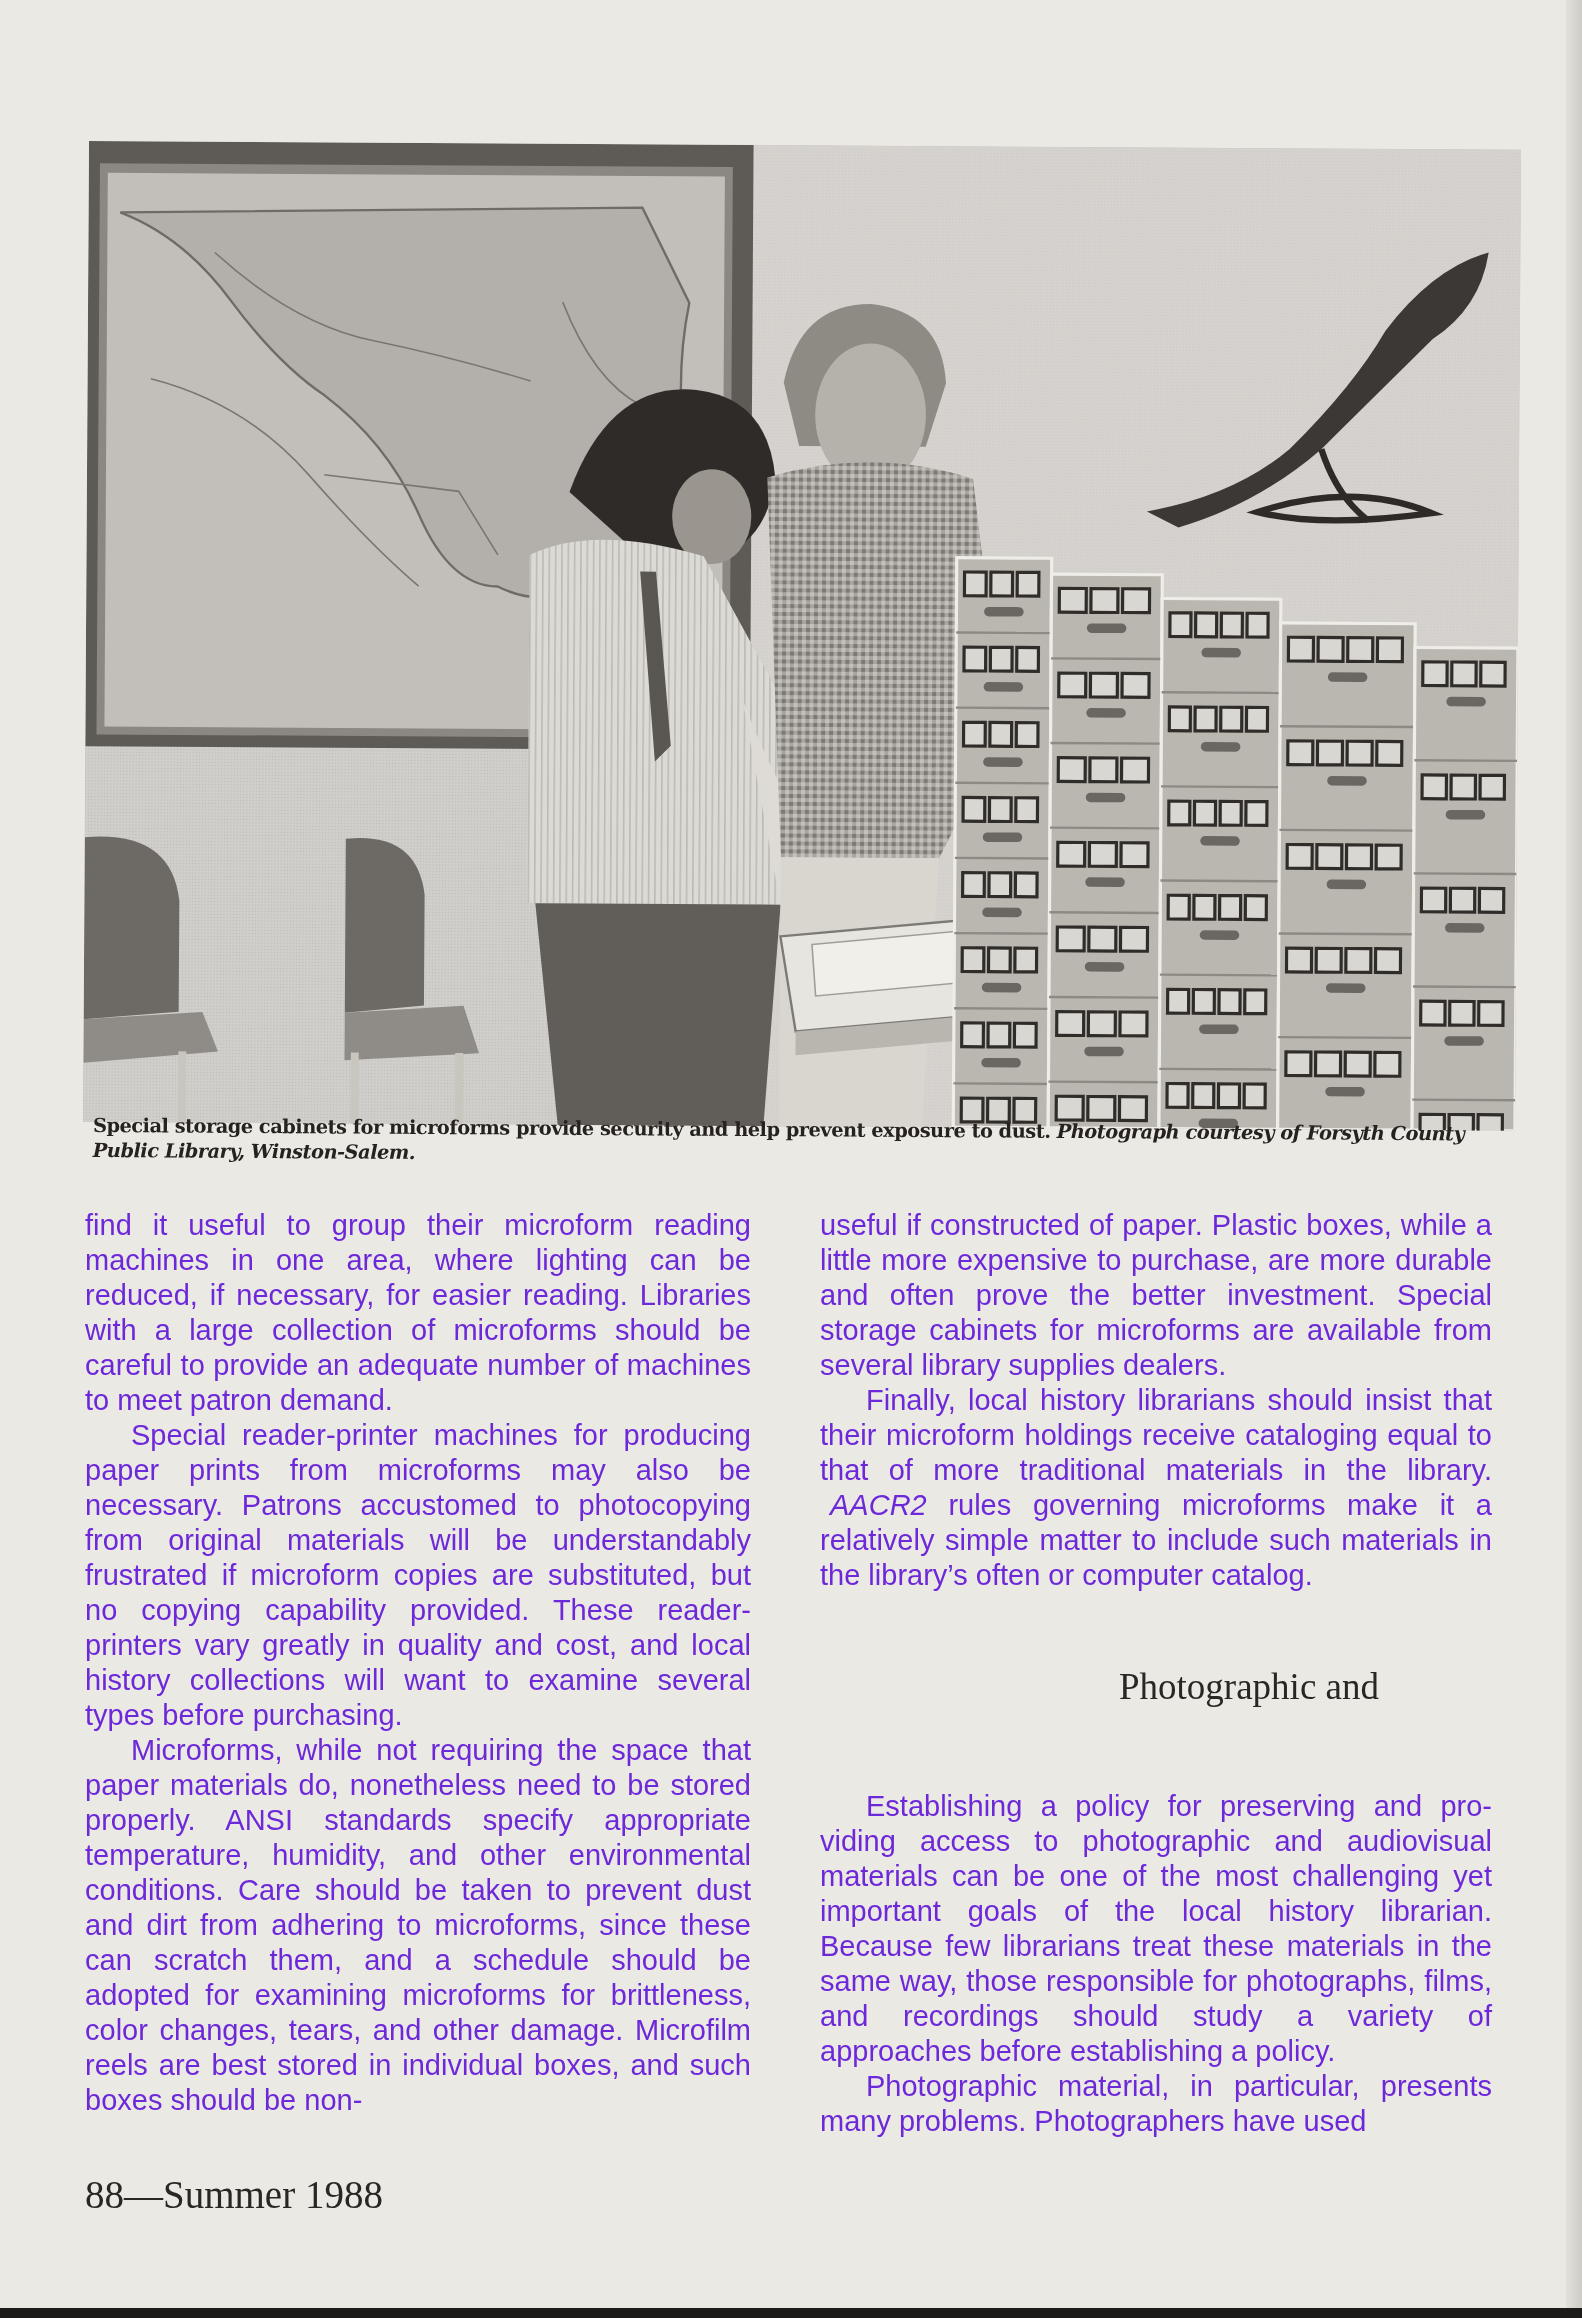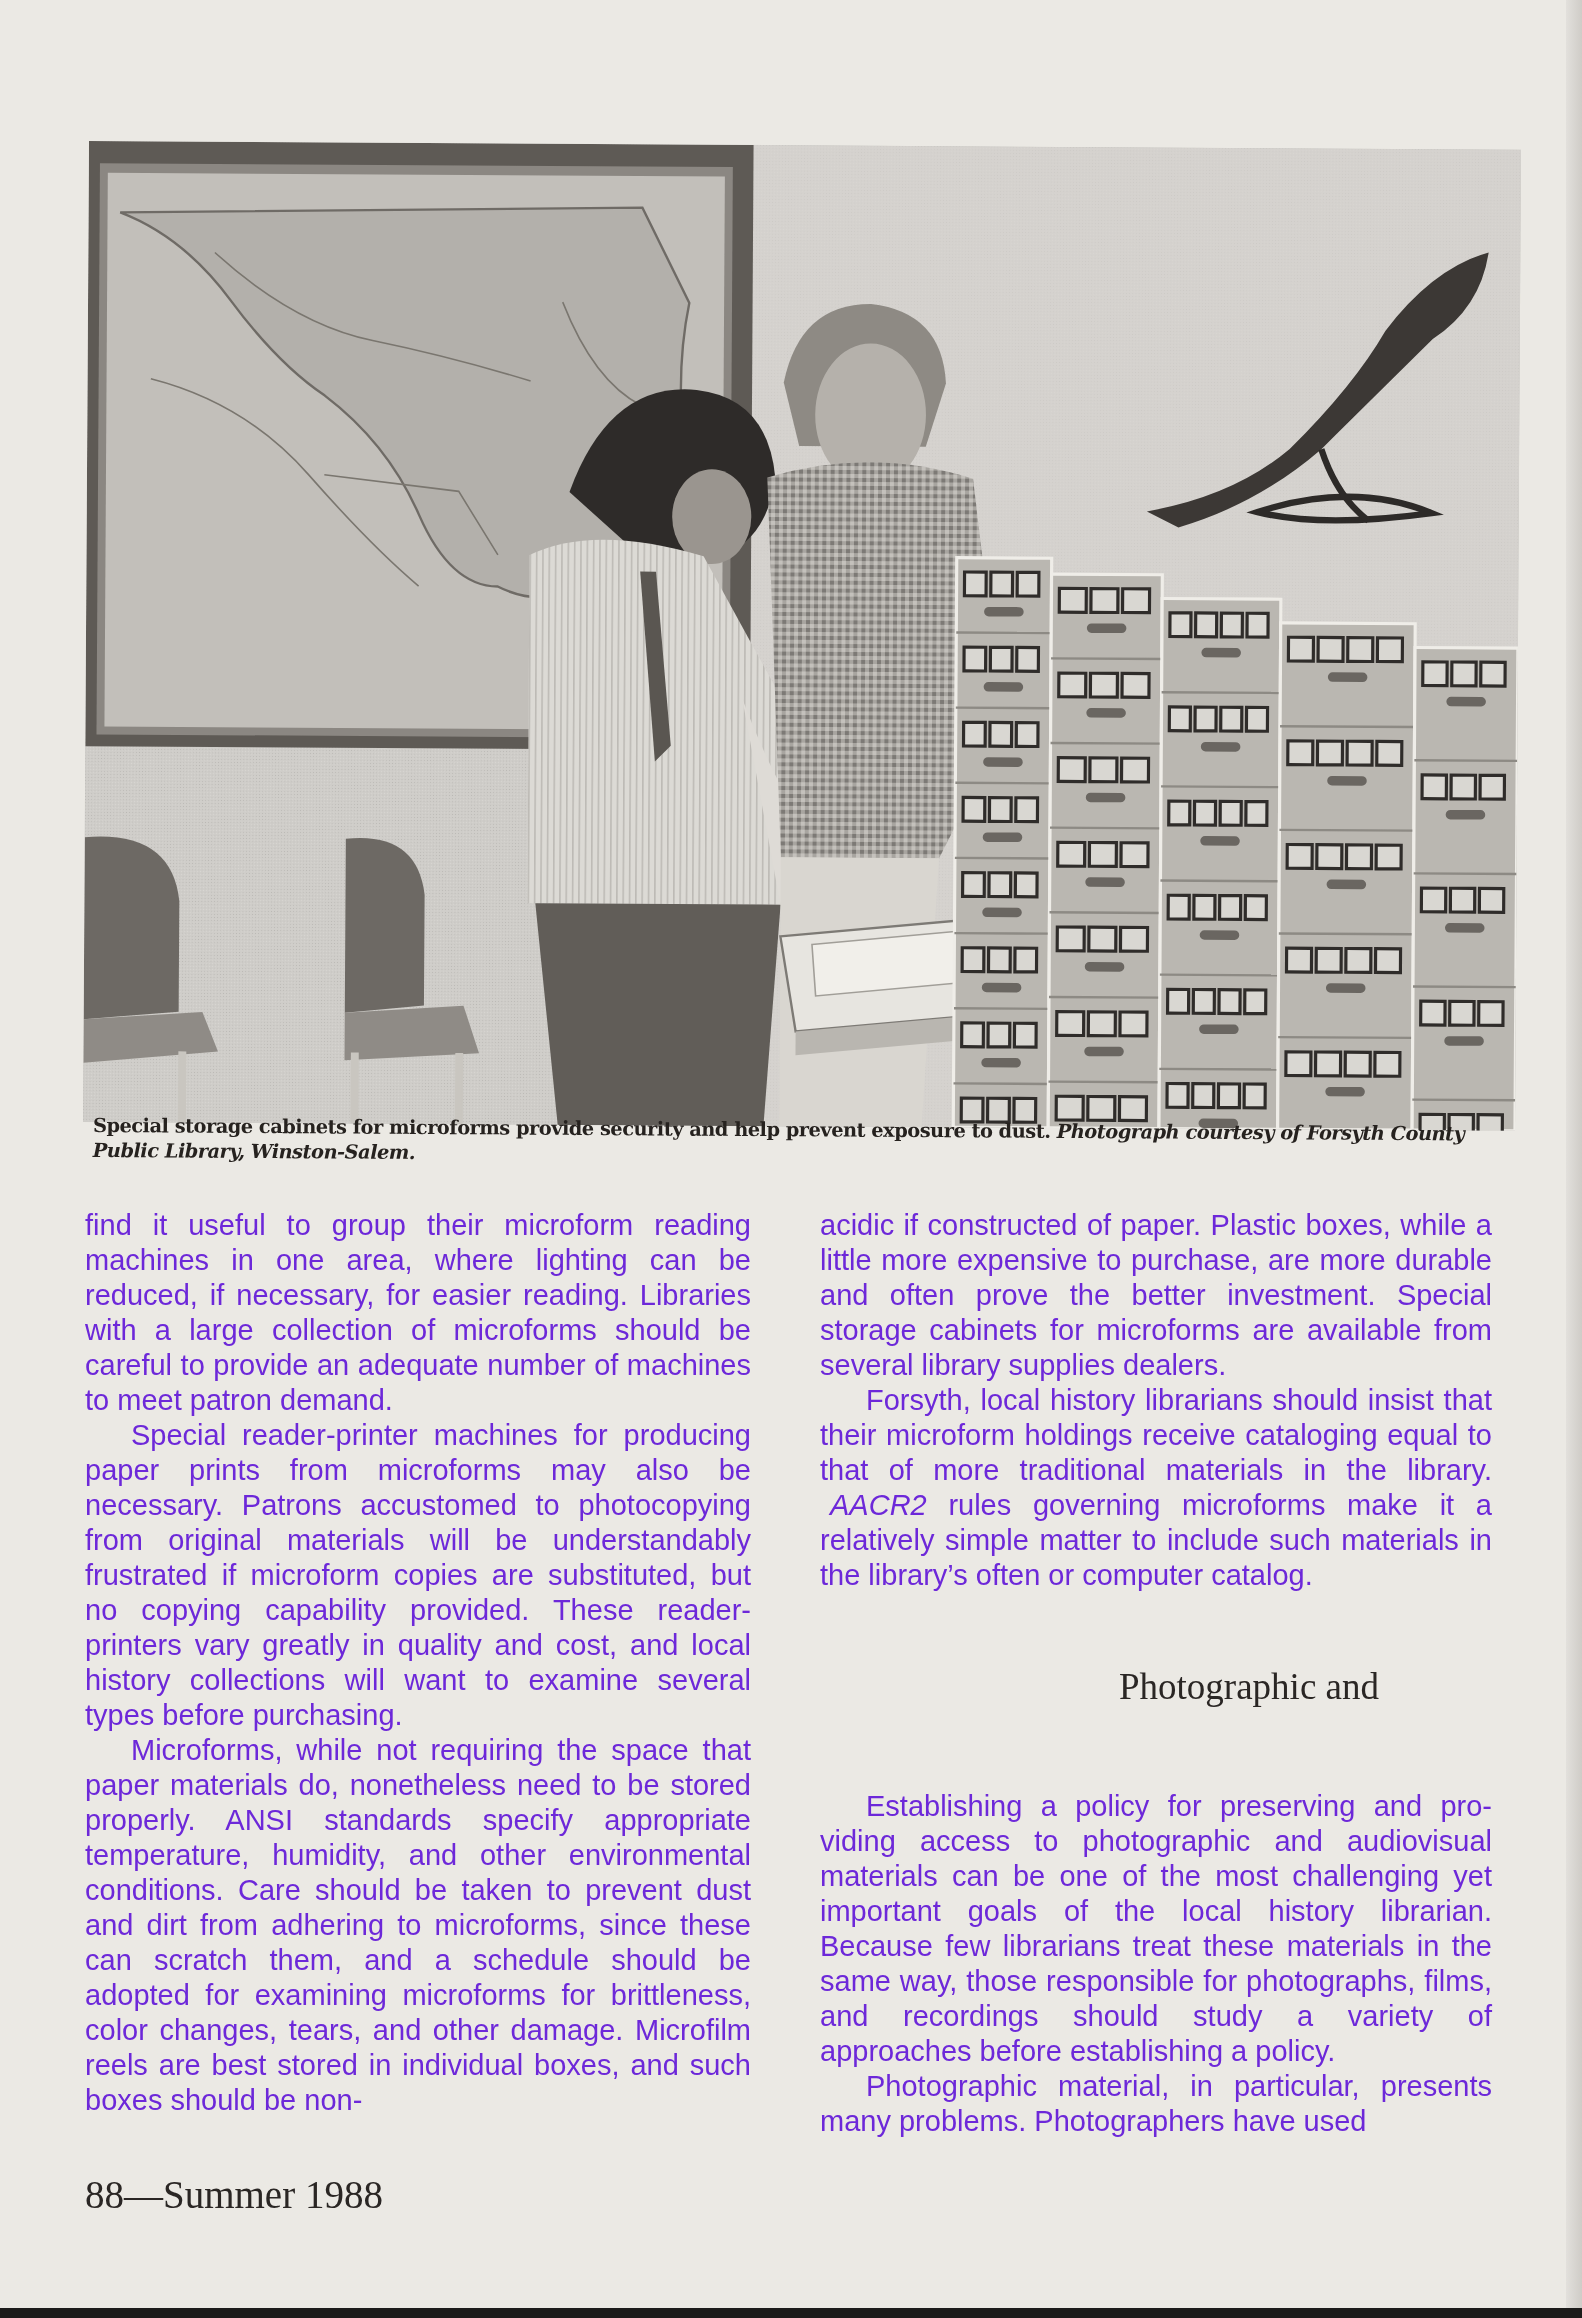--- a/index.html
+++ b/index.html
@@ -377,22 +377,22 @@
   <span class="credit">Photograph courtesy of Forsyth County Public Library, Winston-Salem.</span>
 </div>
 
 <div class="col col-left">
   <p class="noindent">find it useful to group their microform reading machines in one area, where lighting can be reduced, if necessary, for easier reading. Libraries with a large collection of microforms should be careful to provide an adequate number of machines to meet patron demand.</p>
   <p class="indent">Special reader-printer machines for produ­cing paper prints from microforms may also be necessary. Patrons accustomed to photocopying from original materials will be understandably frustrated if microform copies are substituted, but no copying capability provided. These reader-printers vary greatly in quality and cost, and local history collections will want to examine several types before purchasing.</p>
   <p class="indent">Microforms, while not requiring the space that paper materials do, nonetheless need to be stored properly. ANSI standards specify appro­priate temperature, humidity, and other en­vironmental conditions. Care should be taken to prevent dust and dirt from adhering to micro­forms, since these can scratch them, and a sche­dule should be adopted for examining microforms for brittleness, color changes, tears, and other damage. Microfilm reels are best stored in indi­vidual boxes, and such boxes should be non-</p>
 </div>
 
 <div class="col col-right">
-  <p class="noindent">acidic if constructed of paper. Plastic boxes, while a little more expensive to purchase, are more durable and often prove the better investment. Special storage cabinets for microforms are avail­able from several library supplies dealers.</p>
-  <p class="indent"><span>Forsyth, local history librarians should insist that their microform holdings receive cataloging equal to that of more traditional materials in the library. </span><em class="ital">AACR2</em><span> rules governing microforms make it a relatively simple matter to include such mate­rials in the library’s often or computer catalog.</span></p>
+  <p class="noindent">useful if constructed of paper. Plastic boxes, while a little more expensive to purchase, are more durable and often prove the better investment. Special storage cabinets for microforms are avail­able from several library supplies dealers.</p>
+  <p class="indent"><span>Finally, local history librarians should insist that their microform holdings receive cataloging equal to that of more traditional materials in the library. </span><em class="ital">AACR2</em><span> rules governing microforms make it a relatively simple matter to include such mate­rials in the library’s often or computer catalog.</span></p>
 </div>
 
 <div class="heading-wrap">
   <h2 class="heading">Photographic and</h2>
 </div>
 
 <div class="col col-right col-right-2">
   <p class="indent">Establishing a policy for preserving and pro­viding access to photographic and audiovisual materials can be one of the most challenging yet important goals of the local history librarian. Because few librarians treat these materials in the same way, those responsible for photographs, films, and recordings should study a variety of approaches before establishing a policy.</p>
   <p class="indent">Photographic material, in particular, pre­sents many problems. Photographers have used</p>
 </div>

